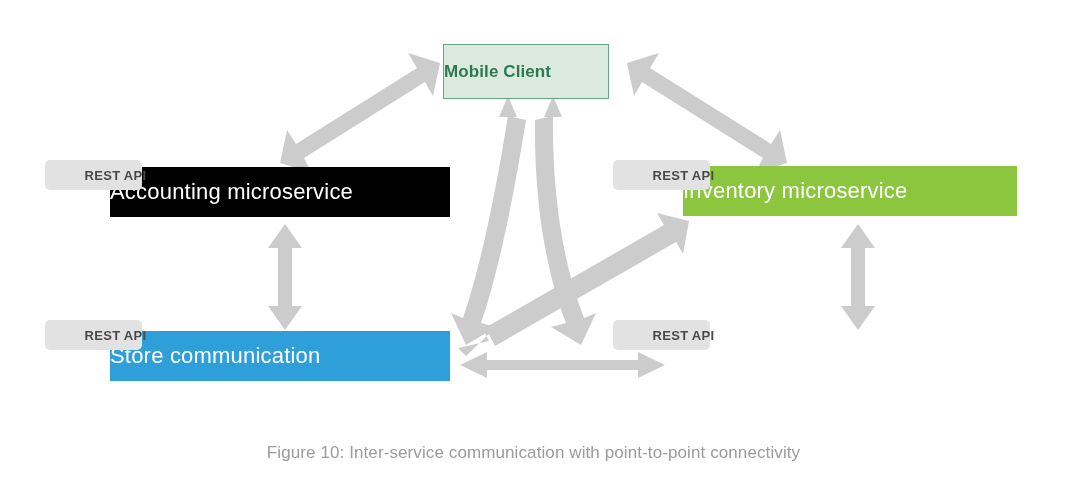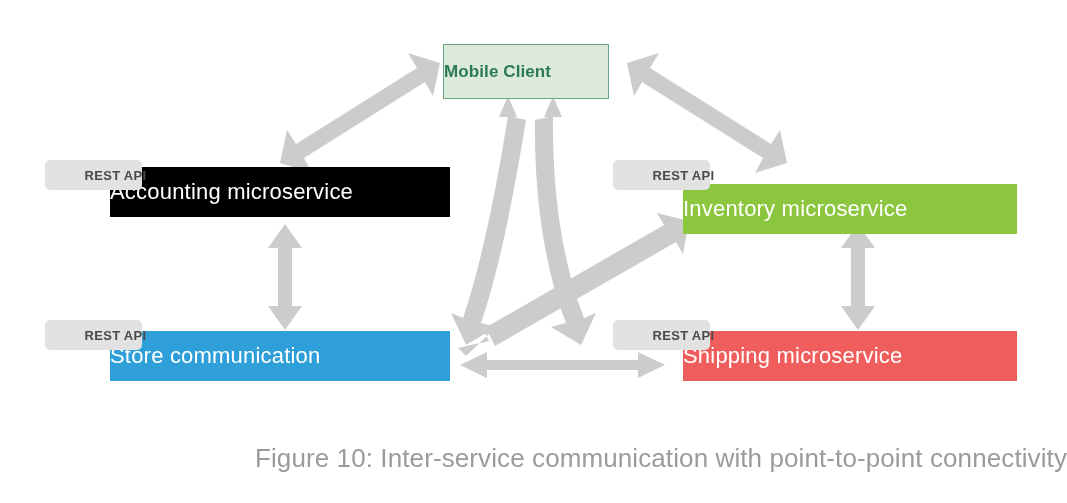--- a/index.html
+++ b/index.html
@@ -59,23 +59,23 @@
     align-items: center;
     justify-content: center;
     white-space: nowrap;
     padding-left: 44px;
   }
   #caption {
     position: absolute;
     left: 0;
     top: 443px;
     width: 1067px;
-    text-align: right;
+    text-align: center;
     color: #9b9b9b;
-    font-size: 26px;
+    font-size: 17px;
     font-weight: 400;
     letter-spacing: 0.1px;
     white-space: nowrap;
   }
 </style>
 </head>
 <body>
 
 <div id="stage">
 
@@ -137,36 +137,33 @@
     <span>Mobile Client</span>
   </div>
 
   <div class="node service-bar" style="left:110px; top:167px; width:340px; height:50px; background:#000000;">
     <span>Accounting microservice</span>
   </div>
   <div class="rest-tag" style="left:45px; top:160px; width:97px; height:30px;">
     <span>REST API</span>
   </div>
 
-  <div class="node service-bar" style="left:683px; top:184px; width:334px; height:50px; background:#8cc63e;">
+  <div class="node service-bar" style="left:683px; top:166px; width:334px; height:50px; background:#8cc63e;">
     <span>Inventory microservice</span>
   </div>
   <div class="rest-tag" style="left:613px; top:160px; width:97px; height:30px;">
     <span>REST API</span>
   </div>
 
   <div class="node service-bar" style="left:110px; top:331px; width:340px; height:50px; background:#2e9fd9;">
     <span>Store communication</span>
   </div>
   <div class="rest-tag" style="left:45px; top:320px; width:97px; height:30px;">
     <span>REST API</span>
   </div>
 
-  <div class="node service-bar" style="left:683px; top:331px; width:334px; height:50px; background:#ef5d5d;">
-    <span>Shipping microservice</span>
-  </div>
   <div class="rest-tag" style="left:613px; top:320px; width:97px; height:30px;">
     <span>REST API</span>
   </div>
 
   <div id="caption">Figure 10: Inter-service communication with point-to-point connectivity</div>
 
 </div>
 
 </body></html>

